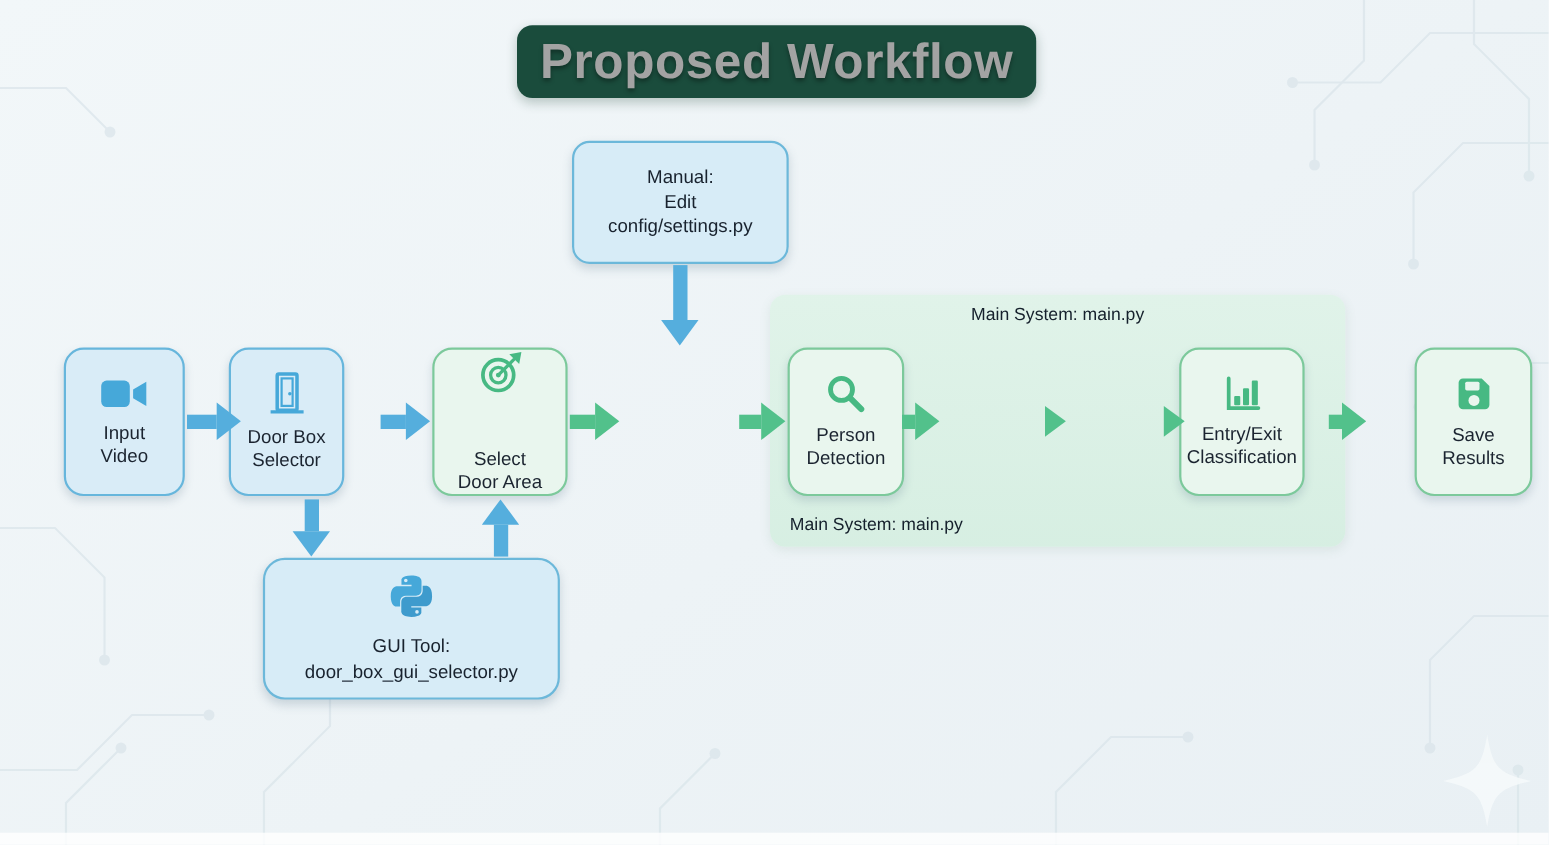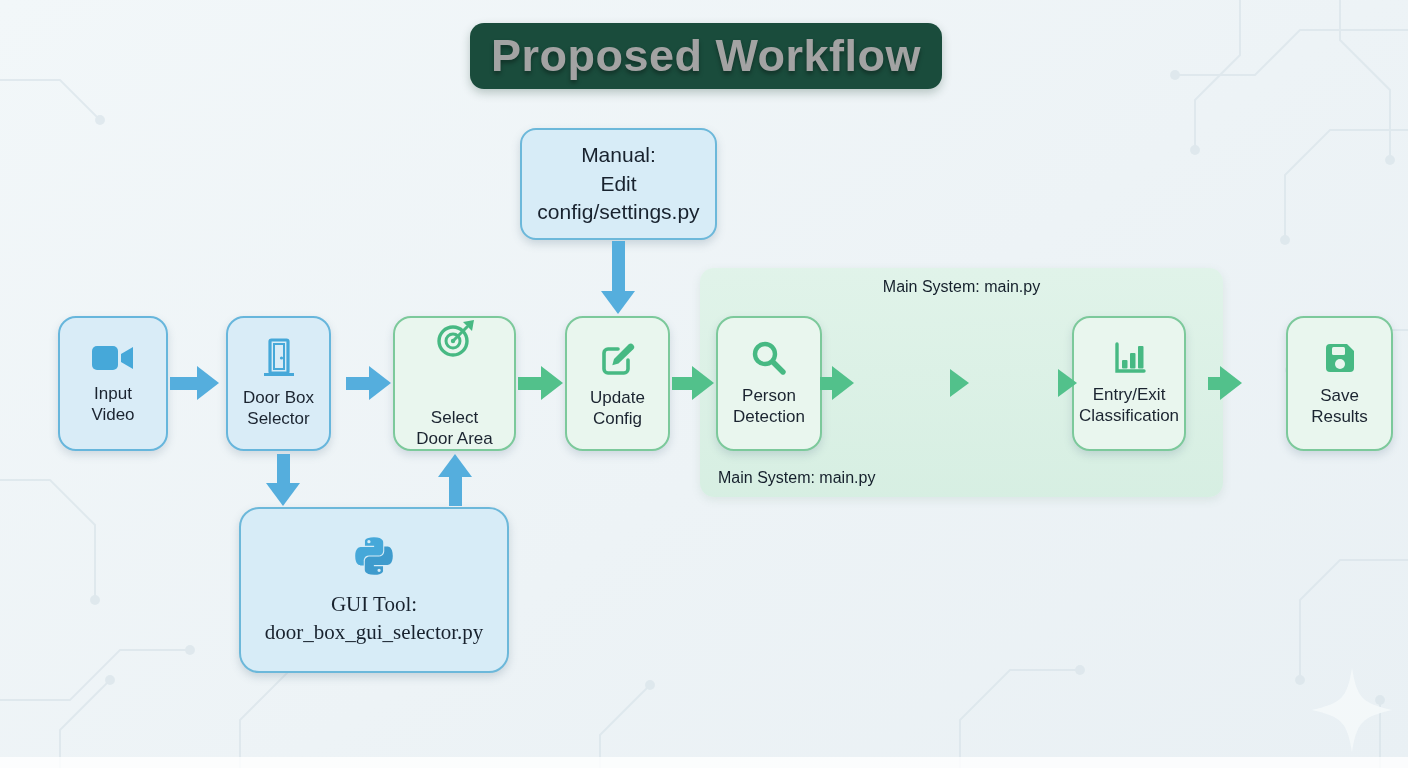--- a/index.html
+++ b/index.html
@@ -45,21 +45,21 @@
 
   
   .helper{
     position:absolute;border-radius:16px;background:#d7ecf7;border:2px solid #6cb8da;
     display:flex;flex-direction:column;align-items:center;justify-content:center;
     gap:8px;box-sizing:border-box;
     box-shadow:0 4px 9px rgba(90,120,140,.25);
   }
   .helper-label{
     white-space:pre-line;text-align:center;color:#18222e;
-    font-size:21px;line-height:1.35;font-weight:500;
+    font-size:17px;line-height:1.35;font-weight:500;
   }
 
   
   .ms-container{
     position:absolute;left:700px;top:268px;width:523px;height:229px;
     border-radius:14px;
     background:linear-gradient(180deg,rgba(222,243,231,.85),rgba(211,238,223,.85));
     box-shadow:0 3px 10px rgba(90,140,110,.12);
   }
   .ms-label{position:absolute;color:#15202c;font-size:16px;font-weight:500;}
@@ -135,21 +135,21 @@
     <span class="icon">
       <svg width="46" height="34" viewBox="0 0 46 34">
           <rect x="2" y="5" width="26" height="24" rx="5" fill="#46a8d9"></rect>
           <polygon points="31,13 43,6 43,28 31,21" fill="#46a8d9"></polygon>
         </svg>
     </span>
     <span class="node-label">Input
 Video</span>
   </div>
 
-  <div class="node blue" style="left:226px;width:105px;">
+  <div class="node blue" style="left:208px;width:105px;">
     <span class="icon">
       <svg width="38" height="42" viewBox="0 0 38 42" fill="none" stroke="#46a8d9">
           <rect x="10" y="3" width="18" height="33" rx="1.5" stroke-width="3.2"></rect>
           <rect x="14" y="7" width="10" height="25" stroke-width="2"></rect>
           <circle cx="21.5" cy="21" r="1.6" fill="#46a8d9" stroke="none"></circle>
           <line x1="4" y1="37.5" x2="34" y2="37.5" stroke-width="3"></line>
         </svg>
     </span>
     <span class="node-label">Door Box
 Selector</span>
@@ -162,30 +162,20 @@
           <circle cx="19" cy="23" r="7" stroke-width="3"></circle>
           <circle cx="19" cy="23" r="2.2" fill="#47b983" stroke="none"></circle>
           <line x1="19" y1="23" x2="33" y2="9" stroke-width="3" stroke-linecap="round"></line>
           <polygon points="29,4 40,2 38,13" fill="#47b983" stroke="none"></polygon>
         </svg>
     </span>
     <span class="node-label">Select
 Door Area</span>
   </div>
 
-  <div class="node green" style="left:565px;width:105px;">
-    <span class="icon">
-      <svg width="42" height="42" viewBox="0 0 42 42" fill="none">
-          <path d="M31 23v9a4 4 0 0 1-4 4H11a4 4 0 0 1-4-4V16a4 4 0 0 1 4-4h10" stroke="#47b983" stroke-width="3.6" stroke-linecap="round"></path>
-          <path d="M21.5 26.5l-6.2 1.7 1.7-6.2L31.5 7.5a3.4 3.4 0 0 1 4.8 4.8z" fill="#47b983"></path>
-        </svg>
-    </span>
-    <span class="node-label">Update
-Config</span>
-  </div>
 
   <div class="node green" style="left:716px;width:106px;">
     <span class="icon">
       <svg width="38" height="38" viewBox="0 0 38 38" fill="none" stroke="#47b983">
           <circle cx="15" cy="15" r="10" stroke-width="4.4"></circle>
           <line x1="23" y1="23" x2="33" y2="33" stroke-width="5.4" stroke-linecap="round"></line>
         </svg>
     </span>
     <span class="node-label">Person
 Detection</span>
@@ -217,21 +207,21 @@
     <span class="node-label">Save
 Results</span>
   </div>
 
   <div class="helper" style="left:520px;top:128px;width:197px;height:112px;">
     <span class="helper-label">Manual:
 Edit
 config/settings.py</span>
   </div>
 
-  <div class="helper" style="left:239px;top:507px;width:270px;height:166px;border-radius:20px;font-family:Liberation Serif, serif;">
+  <div class="helper" style="left:239px;top:507px;width:270px;height:129px;border-radius:20px;">
     <span class="icon">
       <svg width="44" height="44" viewBox="0 0 110 110">
         <path d="M54.9 8c-24 0-22.5 10.4-22.5 10.4l.03 10.8h22.9v3.2H23.3S8 30.7 8 55.1c0 24.4 13.4 23.5 13.4 23.5h8V67.3s-.4-13.4 13.2-13.4h22.7s12.7.2 12.7-12.3V21.2S80 8 54.9 8zM42.3 15.2a4.1 4.1 0 1 1 0 8.2 4.1 4.1 0 0 1 0-8.2z" fill="#46a8d9"></path>
         <path d="M55.1 102c24 0 22.5-10.4 22.5-10.4l-.03-10.8h-22.9v-3.2h32.03S102 79.3 102 54.9c0-24.4-13.4-23.5-13.4-23.5h-8v11.3s.4 13.4-13.2 13.4H44.7S32 55.9 32 68.4v20.4S30 102 55.1 102zm12.6-7.2a4.1 4.1 0 1 1 0-8.2 4.1 4.1 0 0 1 0 8.2z" fill="#3e9bcd"></path>
       </svg>
     </span>
     <span class="helper-label">GUI Tool:
 door_box_gui_selector.py</span>
   </div>
 

